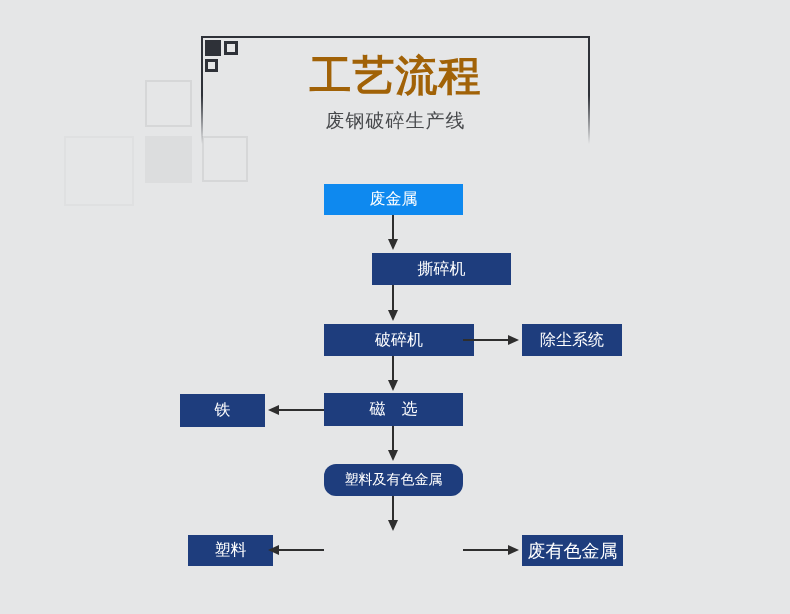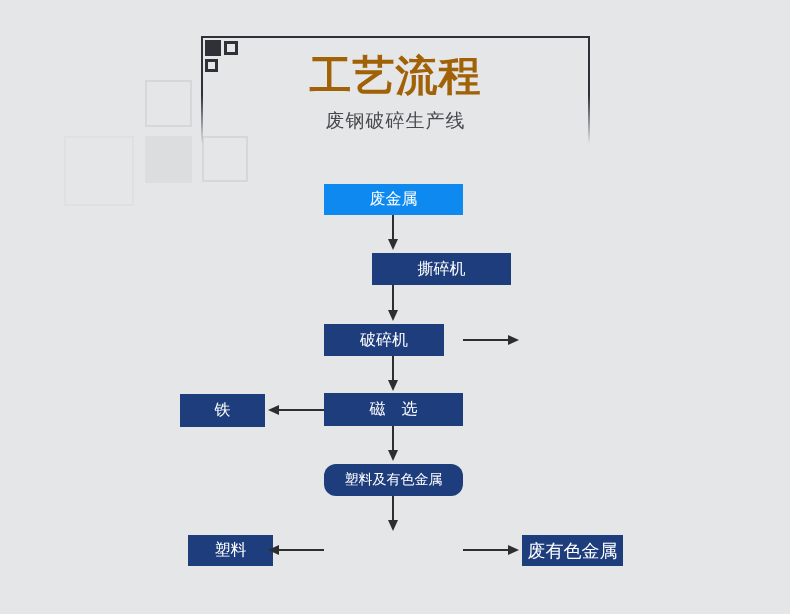--- a/index.html
+++ b/index.html
@@ -32,21 +32,21 @@
     font-size:42px;font-weight:bold;color:#a16207;letter-spacing:1px;line-height:1.05;}
   .subtitle{position:absolute;left:201px;top:108px;width:389px;text-align:center;
     font-size:19px;color:#47494c;letter-spacing:1px;}
 
   
   .node{position:absolute;display:flex;align-items:center;justify-content:center;
     color:#ffffff;font-size:16px;background:#1e3d7d;white-space:pre;}
   .node.start{background:#0e89ef;}
   .n-waste{left:324px;top:184px;width:139px;height:31px;}
   .n-shred{left:324px;top:253px;width:139px;height:32px;margin-left:48px;}
-  .n-crush{left:324px;top:324px;width:120px;height:32px;}
+  .n-crush{left:324px;top:324px;width:150px;height:32px;}
   .n-dust{left:522px;top:324px;width:100px;height:32px;}
   .n-mag{left:324px;top:393px;width:139px;height:33px;text-align:center;}
   .n-iron{left:180px;top:394px;width:85px;height:33px;}
   .n-pnf{left:324px;top:464px;width:139px;height:32px;font-size:14px;border-radius:12px;}
   .n-eddy{left:324px;top:534px;width:139px;height:32px;}
   .n-plastic{left:188px;top:535px;width:85px;height:31px;}
   .n-wnf{left:522px;top:535px;width:101px;height:31px;font-size:18px;}
 
   
   .shaft-v{position:absolute;left:392px;width:2px;background:#2e2e2e;}
@@ -74,20 +74,21 @@
   <div class="csq csq-fill"></div>
   <div class="csq csq-o1"></div>
   <div class="csq csq-o2"></div>
 
   <div class="title">工艺流程</div>
   <div class="subtitle">废钢破碎生产线</div>
 
   <div class="node start n-waste">废金属</div>
   <div class="node n-shred">撕碎机</div>
   <div class="node n-crush">破碎机</div>
+  <div class="node n-dust">除尘系统</div>
   <div class="node n-mag">磁　选</div>
   <div class="node n-iron">铁</div>
   <div class="node n-pnf">塑料及有色金属</div>
   <div class="node n-plastic">塑料</div>
   <div class="node n-wnf">废有色金属</div>
 
   <div>
     <div class="shaft-v" style="top:215px;height:25px;"></div>
     <div class="head-v" style="top:239px;"></div>
   </div>

